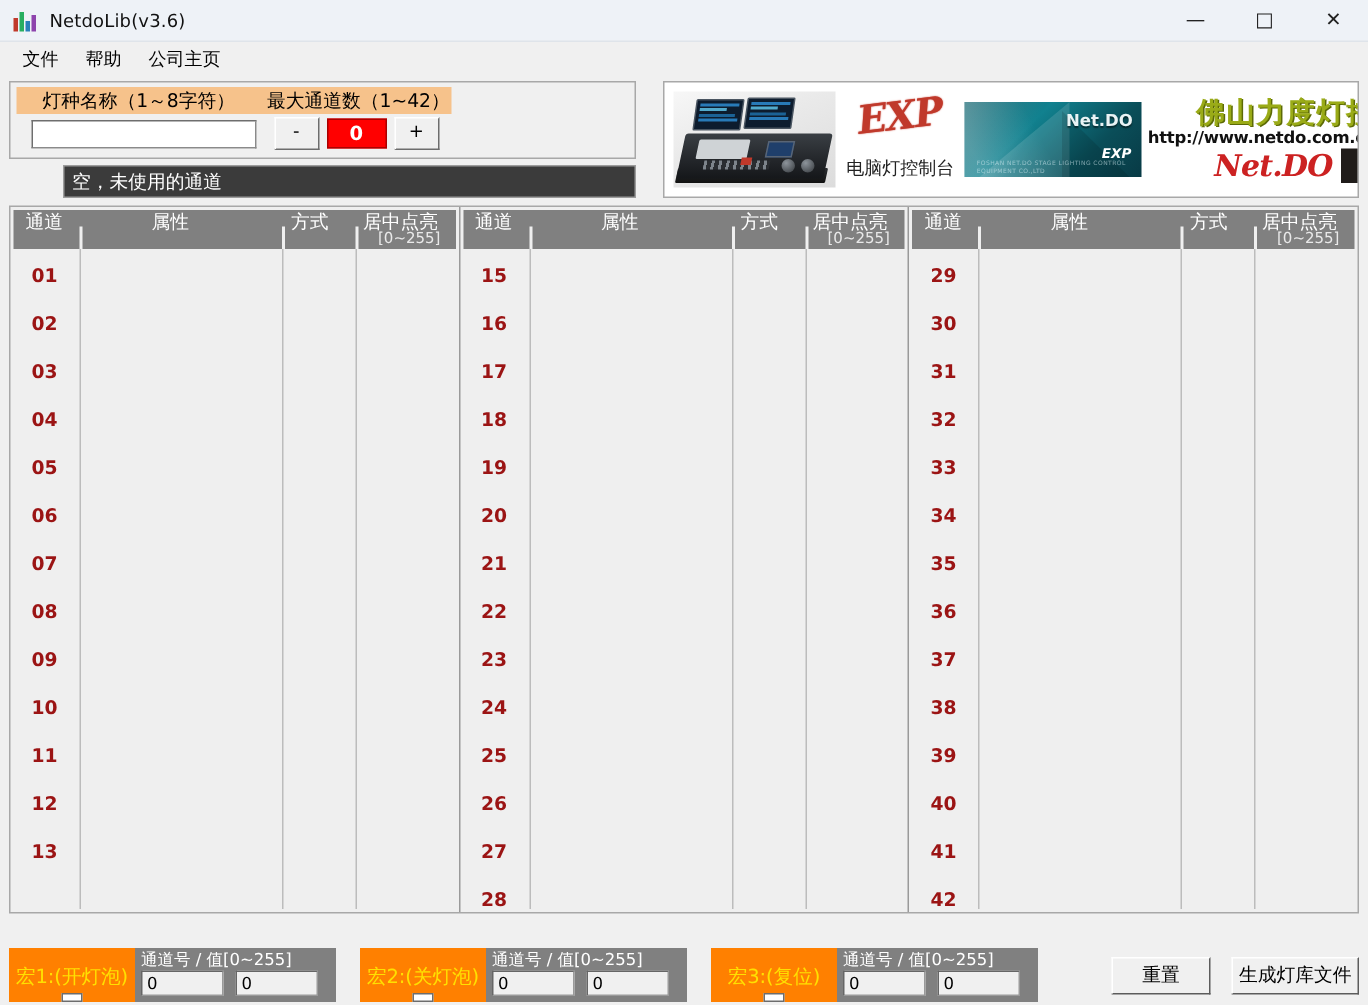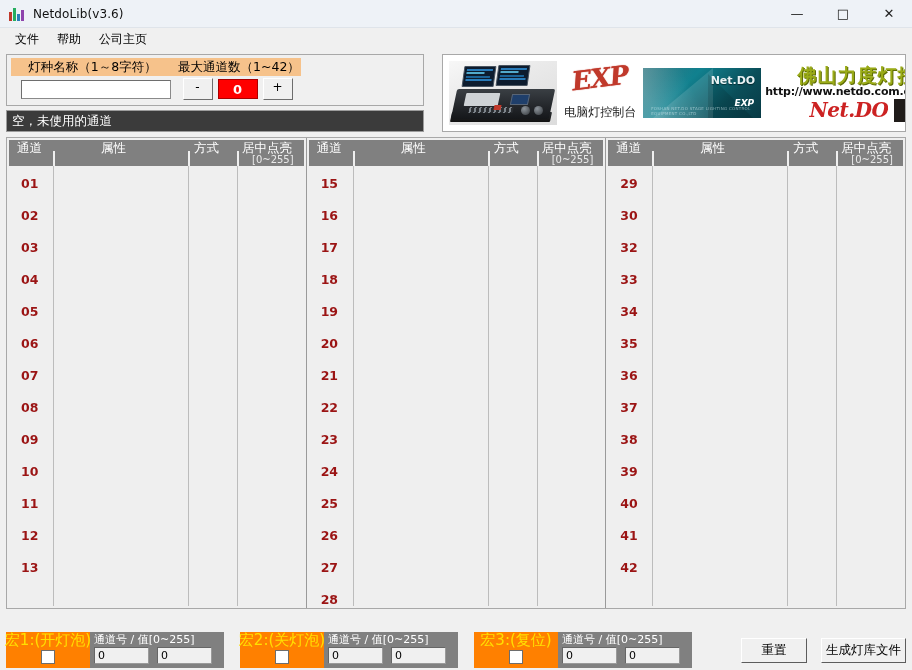--- a/index.html
+++ b/index.html
@@ -60,21 +60,21 @@
     font-size:13px;display:flex;align-items:center;justify-content:center;
     margin:0 5px;border:1px solid #a00;box-sizing:border-box;
   }
   .radios{display:flex;align-items:center;justify-content:center;gap:32px;width:122px;height:26px;}
   .radio{width:11px;height:11px;border-radius:50%;background:#fff;
          border:1px solid #8b8b8b;box-shadow:inset 1px 1px 1px #b9b9b9;position:relative;}
   .radio.on::after{content:"";position:absolute;left:3px;top:3px;width:5px;height:5px;border-radius:50%;background:#333;}
   .statusbar{
     margin-top:4px;height:22px;background:#3b3b3b;color:#fff;
     font-size:12.5px;display:flex;align-items:center;padding-left:5px;
-    border:1px solid #9c9c9c;box-sizing:border-box;
+    border:1px solid #9c9c9c;box-sizing:border-box;margin-left:36px;
   }
   
   .banner{
     width:470px;height:78px;box-sizing:border-box;border:1px solid #a8a8a8;
     background:#fff;display:flex;align-items:center;padding:3px 6px;gap:4px;overflow:hidden;
   }
   .console-img{
     width:108px;height:64px;position:relative;flex:0 0 auto;
     background:linear-gradient(155deg,#f7f7f7 0%,#eaeaea 40%,#dcdcdc 100%);
   }
@@ -150,21 +150,21 @@
   
   .bottom{
     position:absolute;left:0;right:0;bottom:0;height:40px;display:flex;align-items:center;
     padding:0 6px;gap:0;box-sizing:border-box;
   }
   .macro{display:flex;height:36px;align-items:stretch;}
   .macro-lbl{
     width:84px;background:#ff8000;display:flex;flex-direction:column;align-items:center;
     justify-content:flex-start;padding-top:1px;box-sizing:border-box;
   }
-  .macro-lbl .txt{color:#ffe000;font-size:15px;line-height:14px;white-space:nowrap;}
+  .macro-lbl .txt{color:#ffe000;font-size:13px;line-height:14px;white-space:nowrap;margin-top:12px;}
   .macro-chk{width:14px;height:14px;background:#fff;border:1px solid #6d6d6d;margin-top:3px;box-sizing:border-box;}
   .macro-fields{
     width:134px;background:#808080;box-sizing:border-box;padding:0 4px;
     display:flex;flex-direction:column;
   }
   .macro-fields .cap{color:#fff;font-size:11px;line-height:14px;padding-top:1px;white-space:nowrap;}
   .macro-ins{display:flex;gap:8px;}
   .macro-in{
     width:55px;height:17px;background:#f0f0f0;border:1px solid #9a9a9a;
     border-top-color:#666;border-left-color:#666;box-sizing:border-box;
@@ -415,20 +415,23 @@
     <div class="vline" style="left:181px;"></div>
     <div class="vline" style="left:230px;"></div>
     <div class="rows">
         <div class="row">
           <span class="num">29</span>
         </div>
         <div class="row">
           <span class="num">30</span>
         </div>
         <div class="row">
+          <span class="num">31</span>
+        </div>
+        <div class="row">
           <span class="num">32</span>
         </div>
         <div class="row">
           <span class="num">33</span>
         </div>
         <div class="row">
           <span class="num">34</span>
         </div>
         <div class="row">
           <span class="num">35</span>

